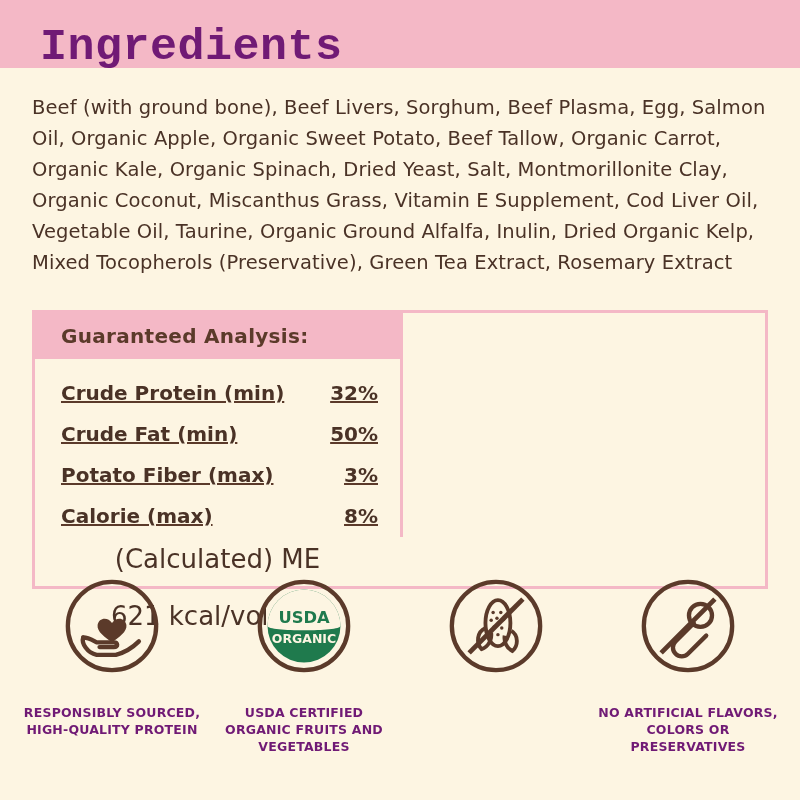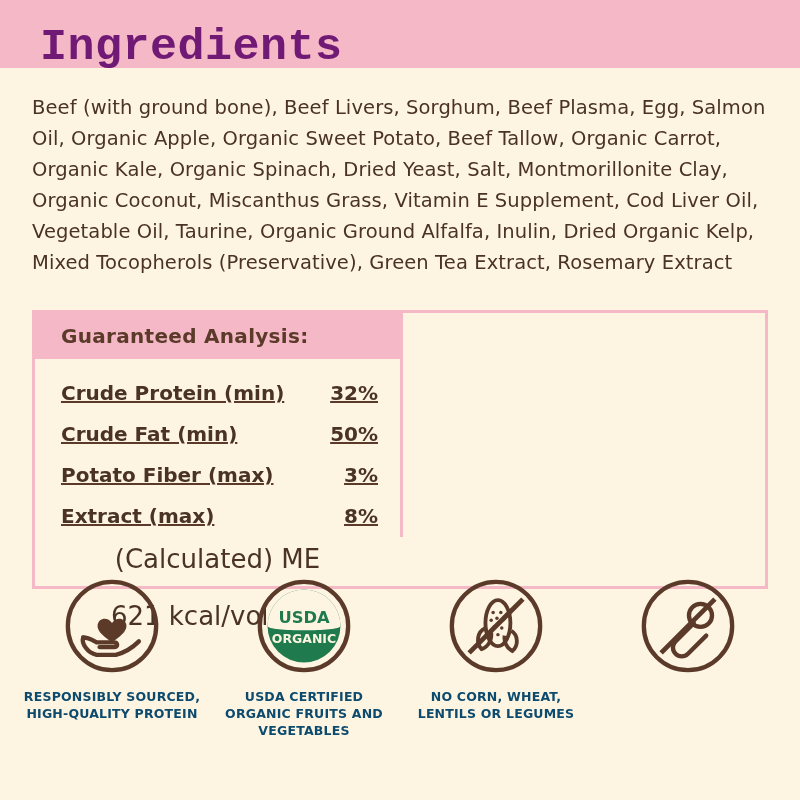--- a/index.html
+++ b/index.html
@@ -124,26 +124,26 @@
     width: 192px;
     display: flex;
     flex-direction: column;
     align-items: center;
   }
   .badge-icon {
     width: 96px; height: 96px;
     display: block;
   }
   .badge-caption {
-    margin-top: 14px;
+    margin-top: 30px;
     font-size: 12.5px;
     font-weight: bold;
     line-height: 17px;
     text-align: center;
-    color: #0c4a6e;
+    color: #701a75;
     letter-spacing: 0.2px;
     text-transform: uppercase;
     font-family: "DejaVu Sans", sans-serif;
     max-width: 180px;
   }
 </style>
 </head>
 <body>
 
 <div class="header-band"></div>
@@ -162,21 +162,21 @@
       </div>
       <div class="ga-row">
         <span class="lbl">Crude Fat (min)</span>
         <span class="val">50%</span>
       </div>
       <div class="ga-row">
         <span class="lbl">Potato Fiber (max)</span>
         <span class="val">3%</span>
       </div>
       <div class="ga-row">
-        <span class="lbl">Extract (max)</span>
+        <span class="lbl">Calorie (max)</span>
         <span class="val">8%</span>
       </div>
     </div>
   </div>
 
   <div class="panel right">
     <div class="calorie-body">
       <div class="calorie-line">(Calculated) ME</div>
       <div class="calorie-line">621 kcal/vol cup</div>
     </div>
@@ -221,26 +221,26 @@
         <circle cx="58" cy="43" r="1.8" fill="#5b3a2a"></circle>
         <circle cx="45" cy="44" r="1.8" fill="#5b3a2a"></circle>
         <circle cx="48" cy="51" r="1.8" fill="#5b3a2a"></circle>
         <circle cx="56" cy="52" r="1.8" fill="#5b3a2a"></circle>
         <circle cx="52" cy="59" r="1.8" fill="#5b3a2a"></circle>
         <path d="M39 52c-9 4-10 16-4 22 7-2 11-10 10-17" fill="none" stroke="#5b3a2a" stroke-width="4"></path>
         <path d="M66 55c8 5 7 16 1 21-6-3-9-10-8-16" fill="none" stroke="#5b3a2a" stroke-width="4"></path>
         <line x1="22" y1="78" x2="78" y2="22" stroke="#5b3a2a" stroke-width="5"></line>
       </svg>
     </span>
-    <div class="badge-caption">NO CORN, WHEAT, LENTILS OR LEGUMES</div>
   </div>
 
   <div class="badge">
     <span class="badge-icon">
       <svg viewBox="0 0 100 100" width="96" height="96">
         <circle cx="50" cy="50" r="46" fill="none" stroke="#5b3a2a" stroke-width="4.5"></circle>
         <circle cx="63" cy="39" r="12" fill="none" stroke="#5b3a2a" stroke-width="4.5"></circle>
         <path d="M56 47 37 66a9 9 0 0 0 13 13l19-19" fill="none" stroke="#5b3a2a" stroke-width="4.5" stroke-linecap="round"></path>
         <line x1="22" y1="78" x2="78" y2="22" stroke="#5b3a2a" stroke-width="5"></line>
       </svg>
     </span>
+    <div class="badge-caption">NO ARTIFICIAL FLAVORS, COLORS OR PRESERVATIVES</div>
   </div>
 </div>
 
 </body></html>

